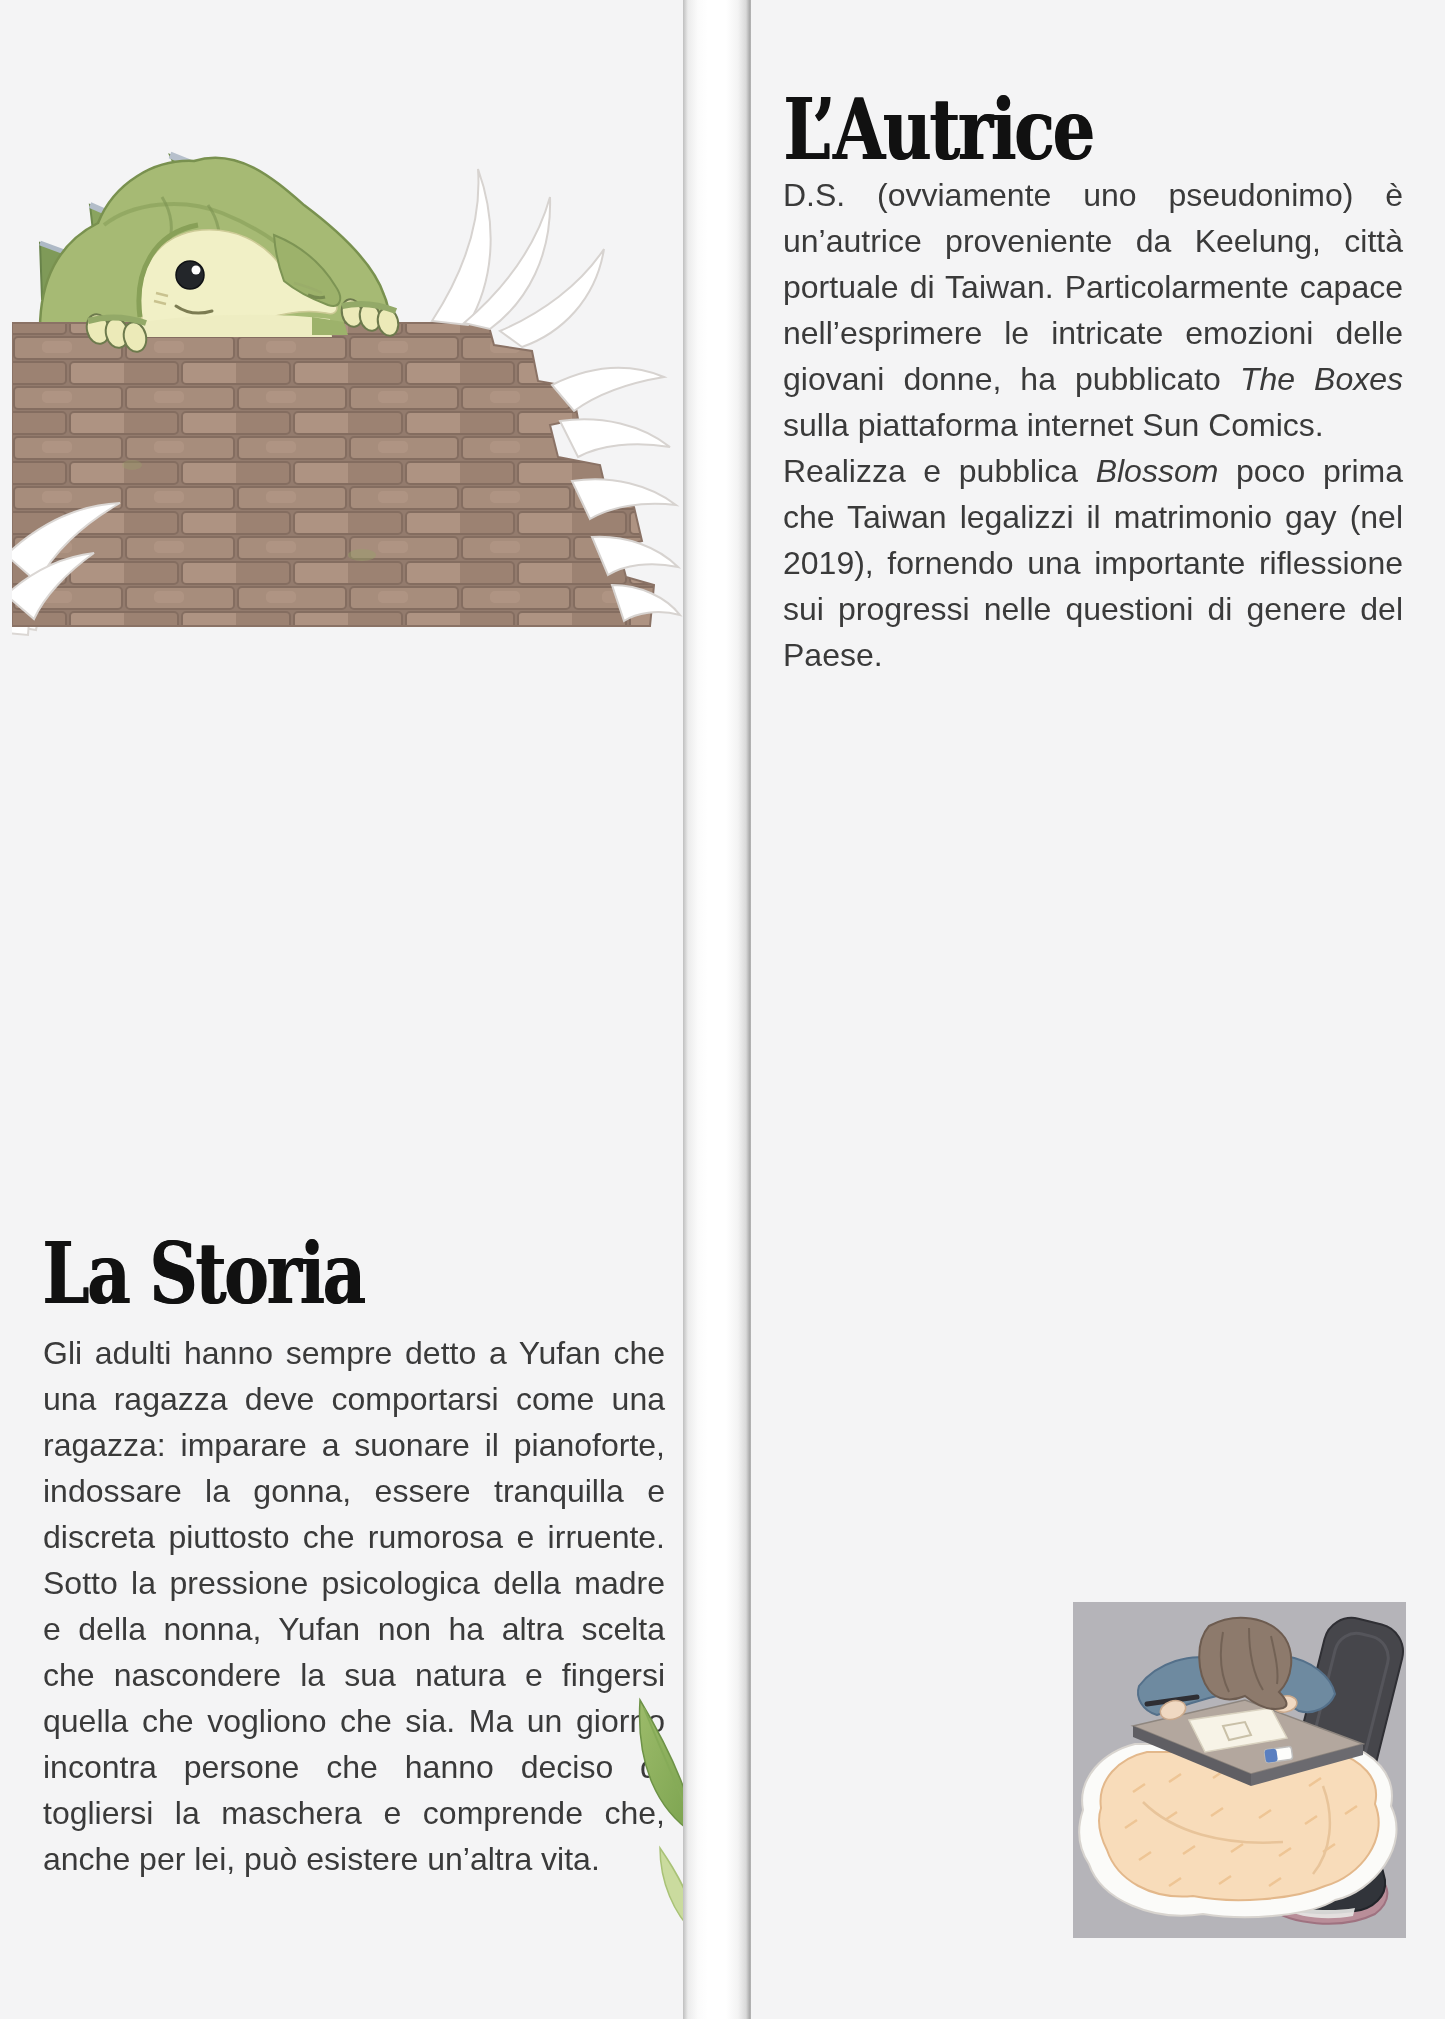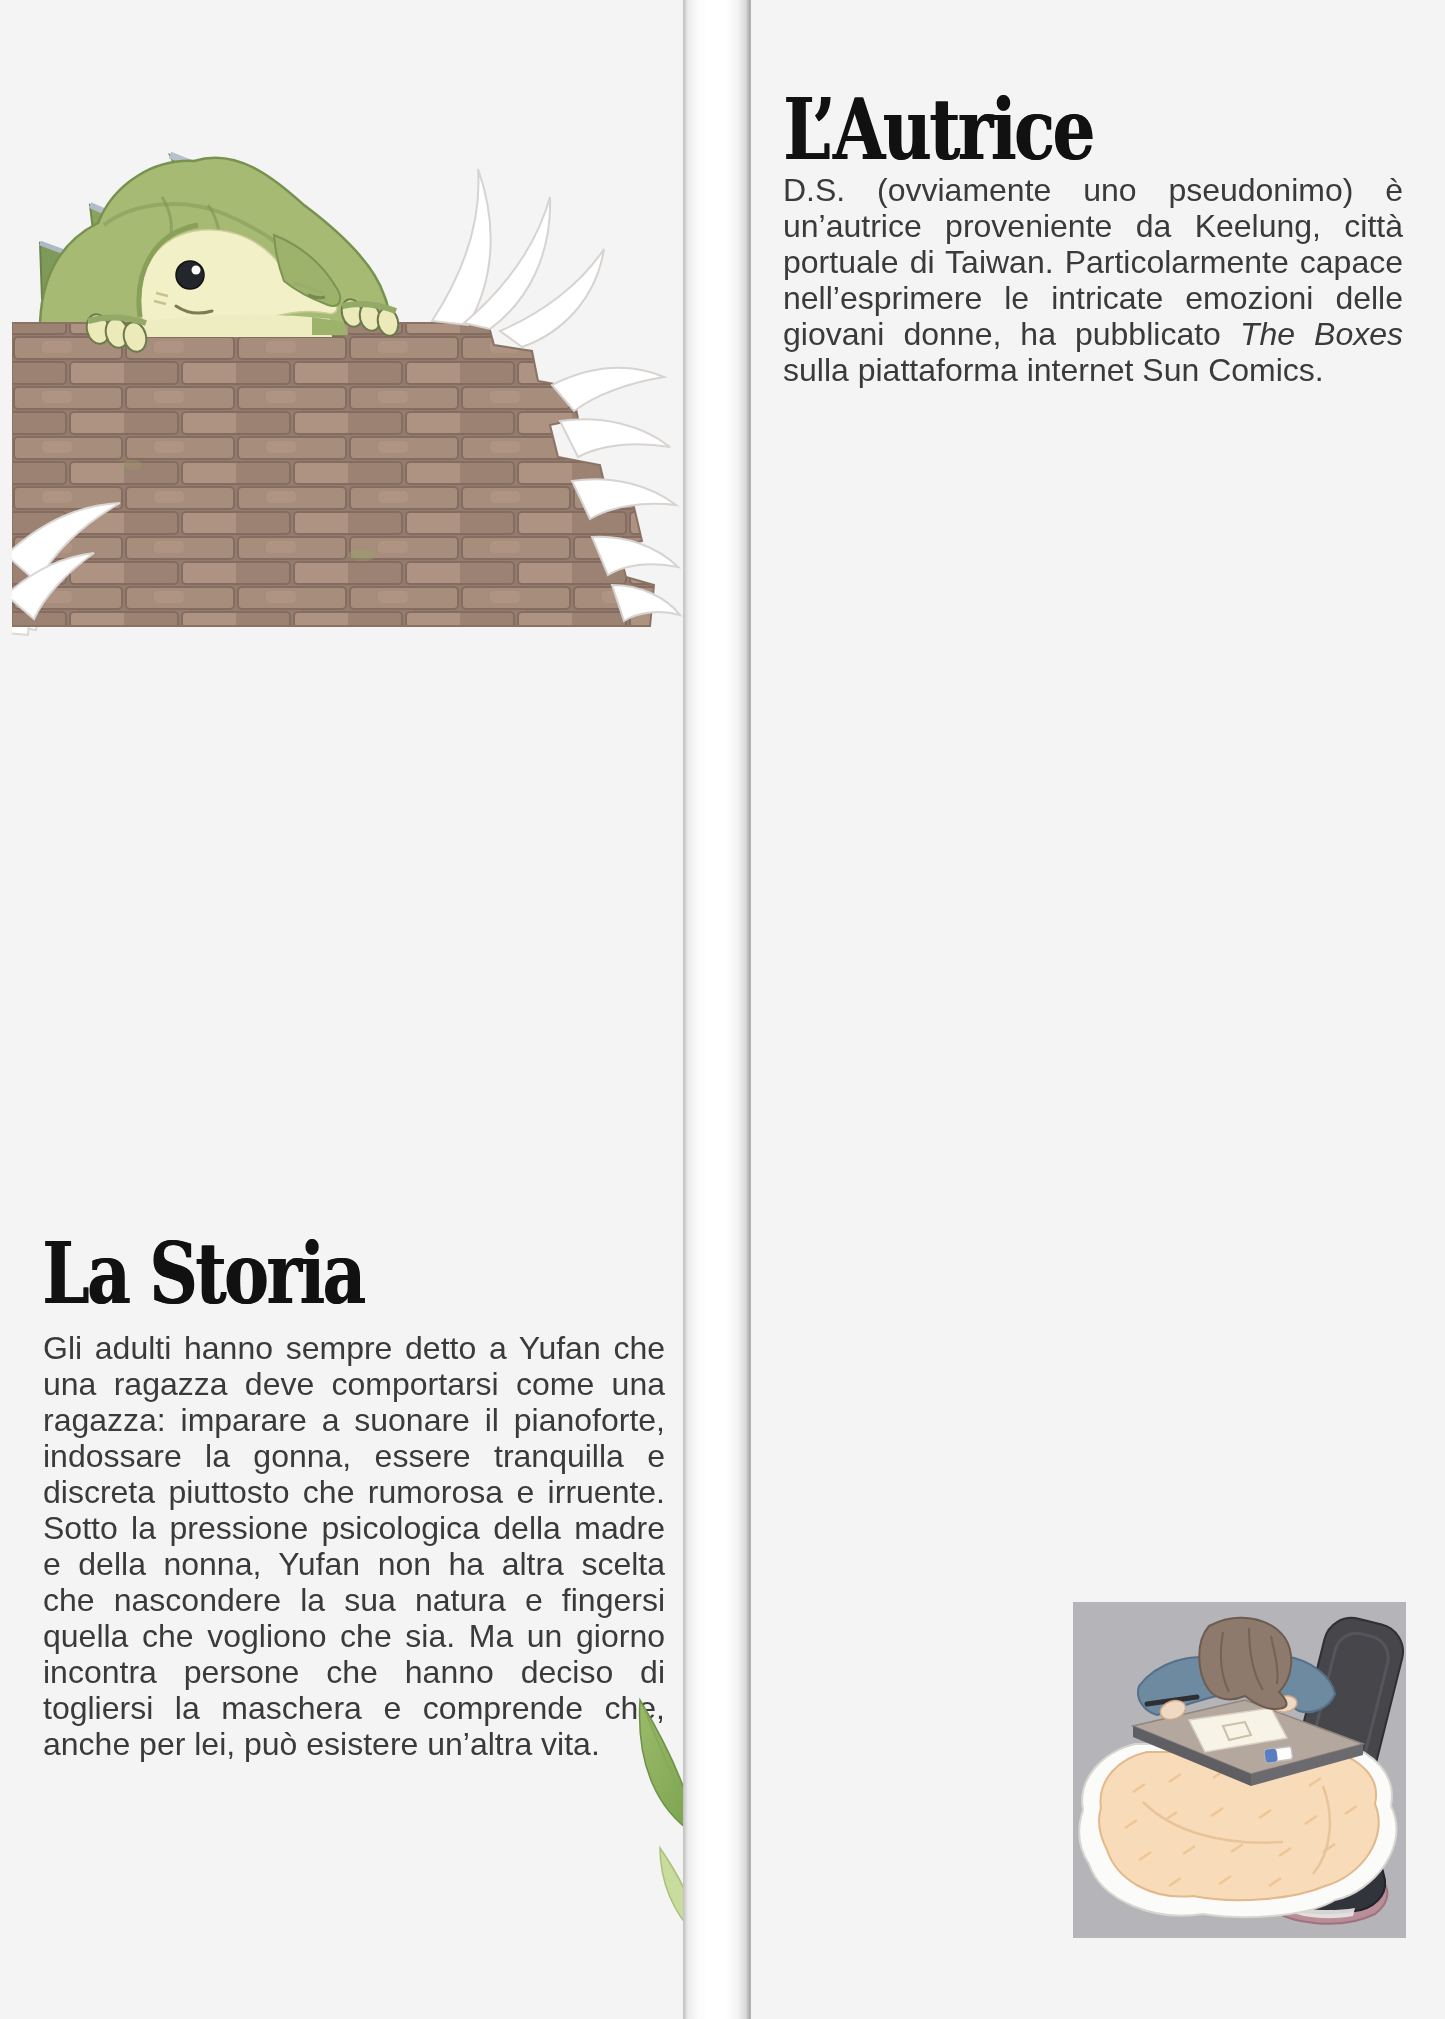--- a/index.html
+++ b/index.html
@@ -19,21 +19,21 @@
   }
   .heading{
     position:absolute;margin:0;color:#111;
     font-family:"DejaVu Serif","Liberation Serif",serif;
     font-weight:700;font-size:84px;line-height:84px;letter-spacing:-3px;
     transform:scaleX(.8);transform-origin:left top;
     text-shadow:1px 0 0 currentColor;
     white-space:nowrap;
   }
   .bodytext{
-    position:absolute;color:#3a3a3a;font-size:32px;line-height:36px;
+    position:absolute;color:#3a3a3a;font-size:32px;line-height:46px;
     text-align:justify;
   }
   .bodytext p{margin:0;}
   .bodytext em{font-style:italic;}
   .illus{position:absolute;display:block;}
 </style>
 </head>
 <body>
 
 <div class="spread">
@@ -143,20 +143,21 @@
   </section>
 
   <div class="gutter"></div>
 
   <section class="page page-right">
 
     <h1 class="heading" style="left:32px;top:88px">L’Autrice</h1>
 
     <div class="bodytext" style="left:32px;top:172px;width:620px">
       <p><span>D.S. (ovviamente uno pseudonimo) è un’autrice proveniente da Keelung, città portuale di Taiwan. Particolarmente capace nell’esprimere le intricate emozioni delle giovani donne, ha pubblicato </span><em>The Boxes</em><span> sulla piattaforma internet Sun Comics.</span></p>
+      <p><span>Realizza e pubblica </span><em>Blossom</em><span> poco prima che Taiwan legalizzi il matrimonio gay (nel 2019), fornendo una importante riflessione sui progressi nelle questioni di genere del Paese.</span></p>
     </div>
 
     <svg class="illus" style="left:322px;top:1602px" width="333" height="336" viewBox="0 0 333 336">
       <rect width="333" height="336" fill="#b5b4b9"></rect>
 
       <g transform="rotate(14 270 120)">
         <rect x="232" y="16" width="80" height="198" rx="28" fill="#46464b" stroke="#2f2f34" stroke-width="2"></rect>
         <rect x="245" y="30" width="54" height="162" rx="22" fill="none" stroke="#55555b" stroke-width="3"></rect>
         <path d="M236,202 L312,216 L302,250 L230,242 Z" fill="#3d3d42"></path>
       </g>

